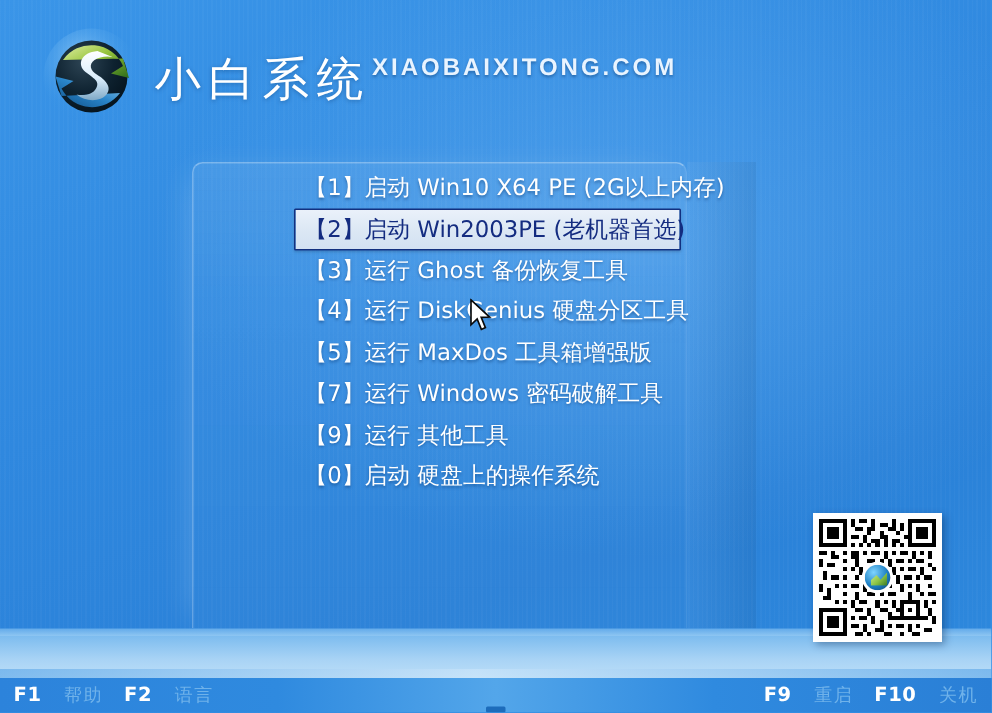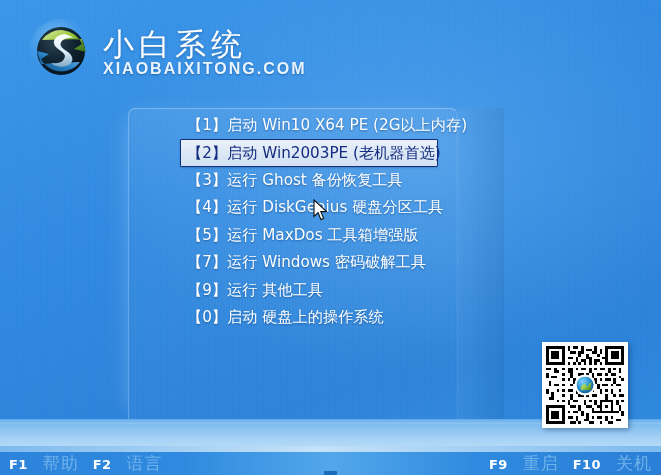--- a/index.html
+++ b/index.html
@@ -46,33 +46,33 @@
     background:linear-gradient(180deg,#7dbcef 0%, #a8d3f5 55%, #bcdef8 100%);
   }
   #floor-edge{
     position:absolute; left:0; top:446px; width:661px; height:6px;
     background:linear-gradient(90deg,#4e9fe6 0%, #cfe7fa 48%, #4e9fe6 100%);
     opacity:.55;
   }
   
   #logo{ position:absolute; left:28px; top:18px; display:flex; align-items:center; gap:9px; }
   #logo-mark{ width:66px; height:66px; position:relative; }
-  #logo-text{ display:flex; flex-direction:column; gap:1px; padding-top:4px;justify-content:center; }
+  #logo-text{ display:flex; flex-direction:row; gap:1px; padding-top:4px;justify-content:center; }
   #brand-cn{
     font-size:31px; color:#ffffff; letter-spacing:5px; line-height:1;
     font-family:"DejaVu Sans","Liberation Sans",sans-serif;
     text-shadow:0 1px 3px rgba(0,40,90,.35);
   }
   #brand-en{
     font-size:16px; color:#e9f4ff; letter-spacing:2.0px; line-height:1;
     font-family:Liberation Sans, sans-serif;
     font-weight:bold; text-shadow:0 1px 2px rgba(0,40,90,.4);
   }
   
-  #menu{ position:absolute; left:180px; top:112px; width:258px; }
+  #menu{ position:absolute; left:196px; top:112px; width:258px; }
   .mi{
     height:27.4px; display:flex; align-items:center; padding:0 6px;
     font-size:15.2px; color:#ffffff; white-space:nowrap;
     font-family:"DejaVu Sans","Liberation Sans",sans-serif;
     text-shadow:0 1px 2px rgba(0,45,100,.45);
     border:1px solid transparent; border-radius:1px;
   }
   .mi.sel{
     background:linear-gradient(180deg,#eaf1fa 0%, #dbe7f4 55%, #d2e1f2 100%);
     color:#142c80; border:1px solid #12307f;
@@ -109,21 +109,21 @@
     display:flex; align-items:center; justify-content:space-between;
     padding:0 9px;
   }
   .hintgrp{ display:flex; align-items:center; gap:14px; }
   .hint{ display:flex; align-items:baseline; gap:15px; }
   .hkey{
     font-size:13px; color:#ffffff; font-weight:bold; letter-spacing:.4px;
     font-family:"DejaVu Sans","Liberation Sans",sans-serif;
   }
   .hlbl{
-    font-size:17px; color:#6fb2ea; letter-spacing:1px;
+    font-size:12px; color:#6fb2ea; letter-spacing:1px;
     font-family:Liberation Sans, sans-serif;
   }
   #bottom-notch{
     position:absolute; left:324px; top:471px; width:13px; height:4px;
     background:#1d6cbb; border-radius:1px;
   }
   
   #cursor{ position:absolute; left:313px; top:199px; width:16px; height:24px; }
 </style>
 </head>

